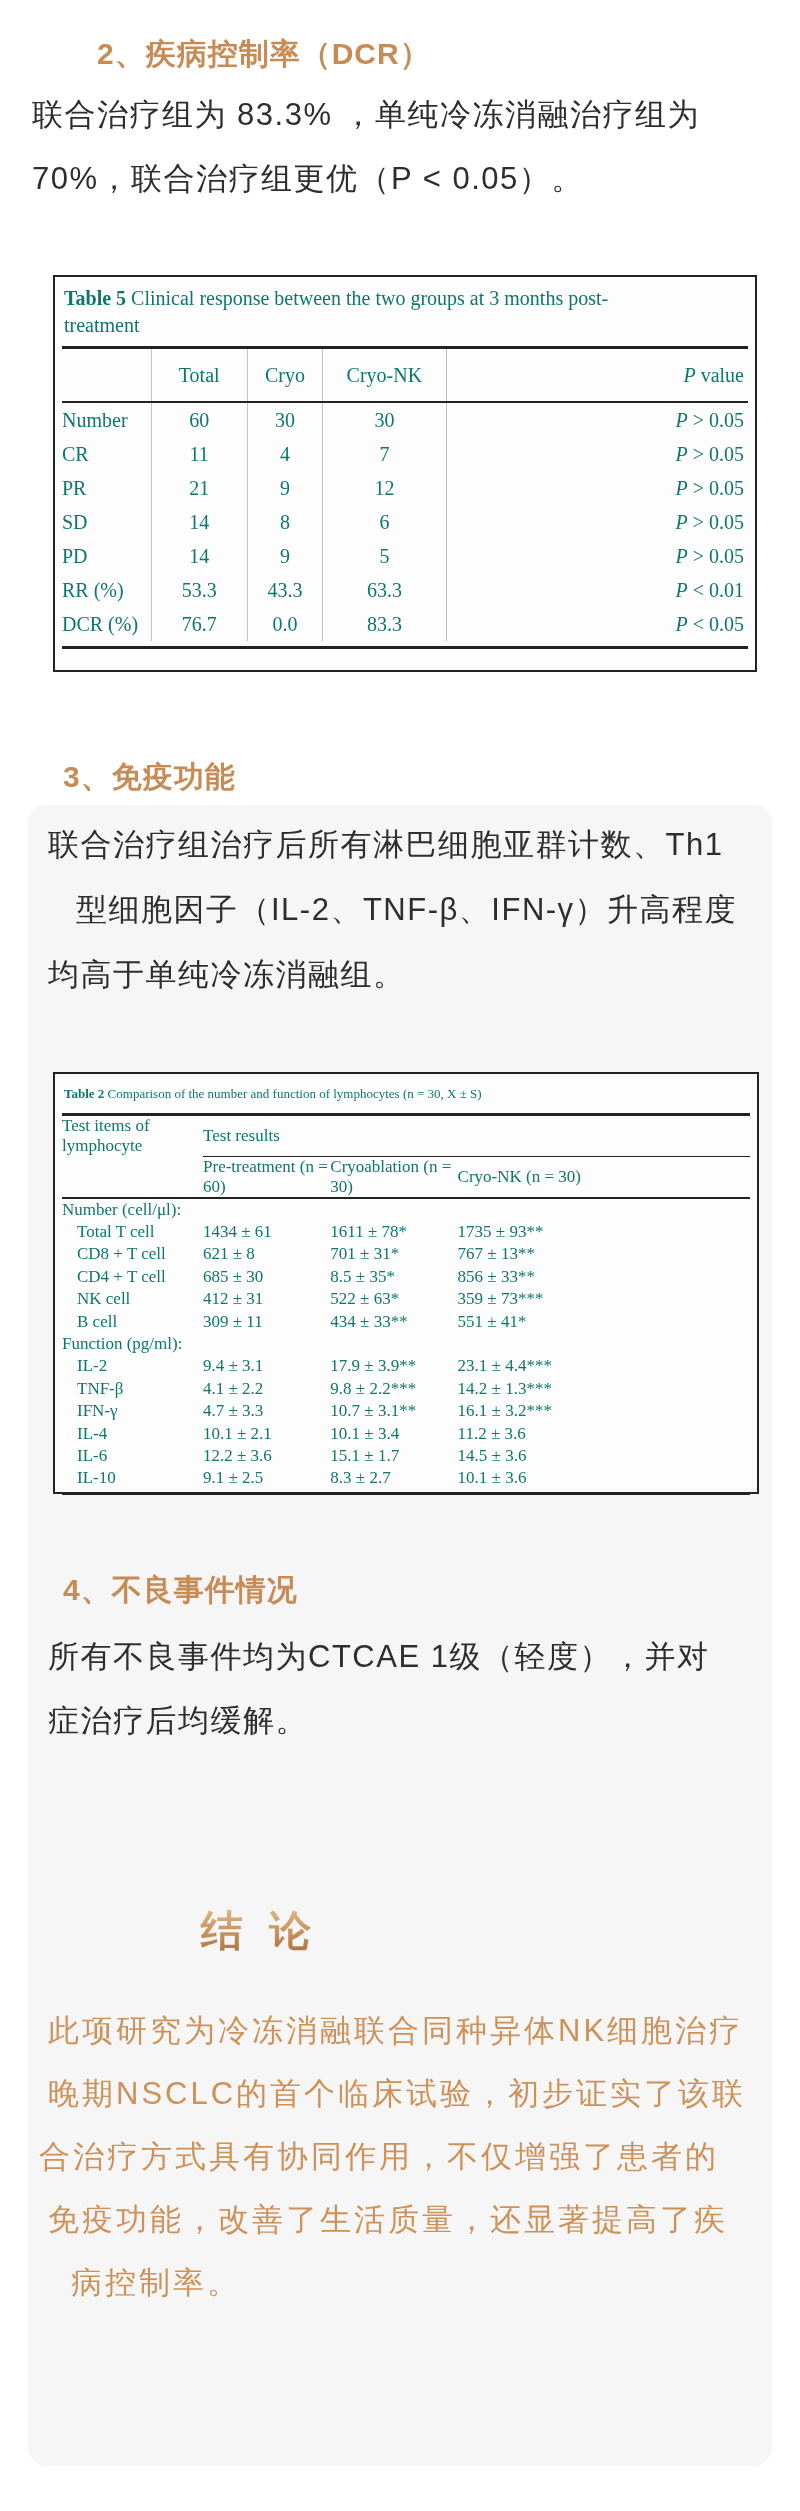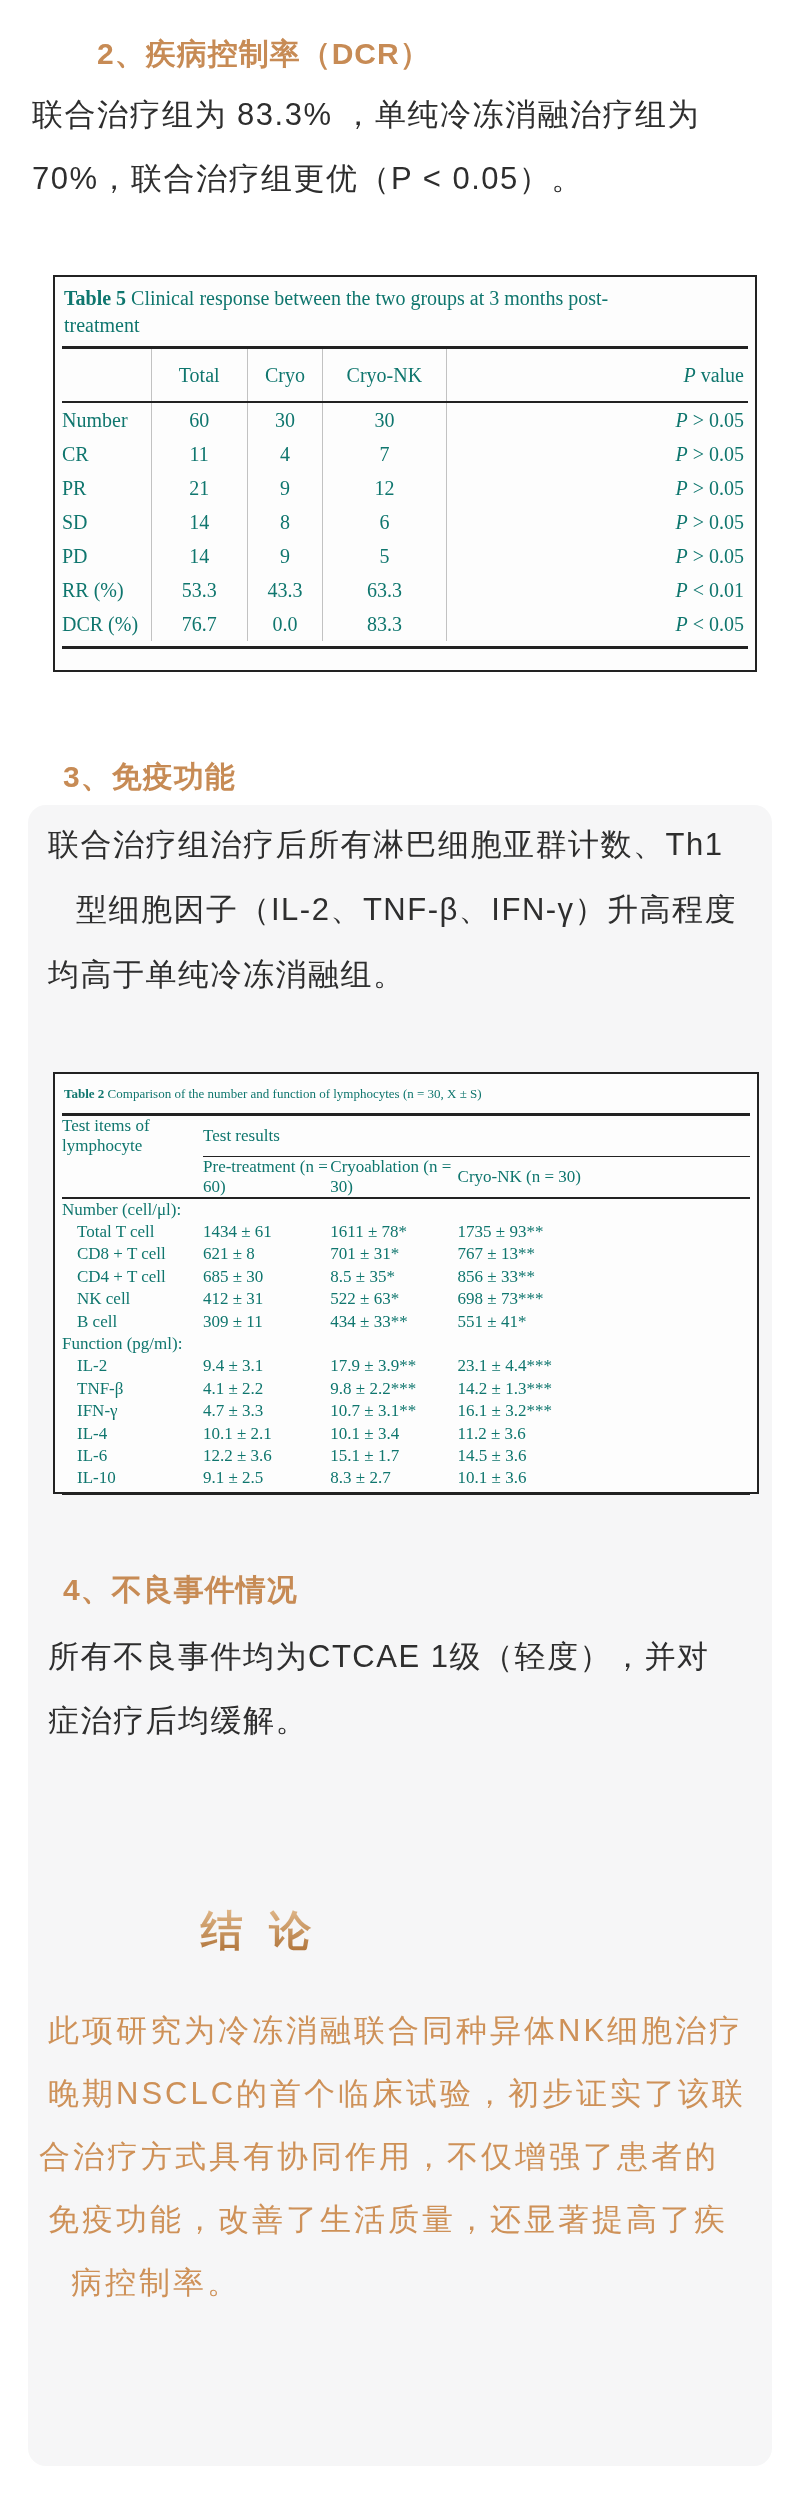--- a/index.html
+++ b/index.html
@@ -181,21 +181,21 @@
         <tr>
           <td class="indent">CD4 + T cell</td>
           <td>685 ± 30</td>
           <td>8.5 ± 35*</td>
           <td>856 ± 33**</td>
         </tr>
         <tr>
           <td class="indent">NK cell</td>
           <td>412 ± 31</td>
           <td>522 ± 63*</td>
-          <td>698 ± 73***</td>
+          <td>359 ± 73***</td>
         </tr>
         <tr>
           <td class="indent">B cell</td>
           <td>309 ± 11</td>
           <td>434 ± 33**</td>
           <td>551 ± 41*</td>
         </tr>
         <tr>
             <td colspan="4">Function (pg/ml):</td>
           </tr>

